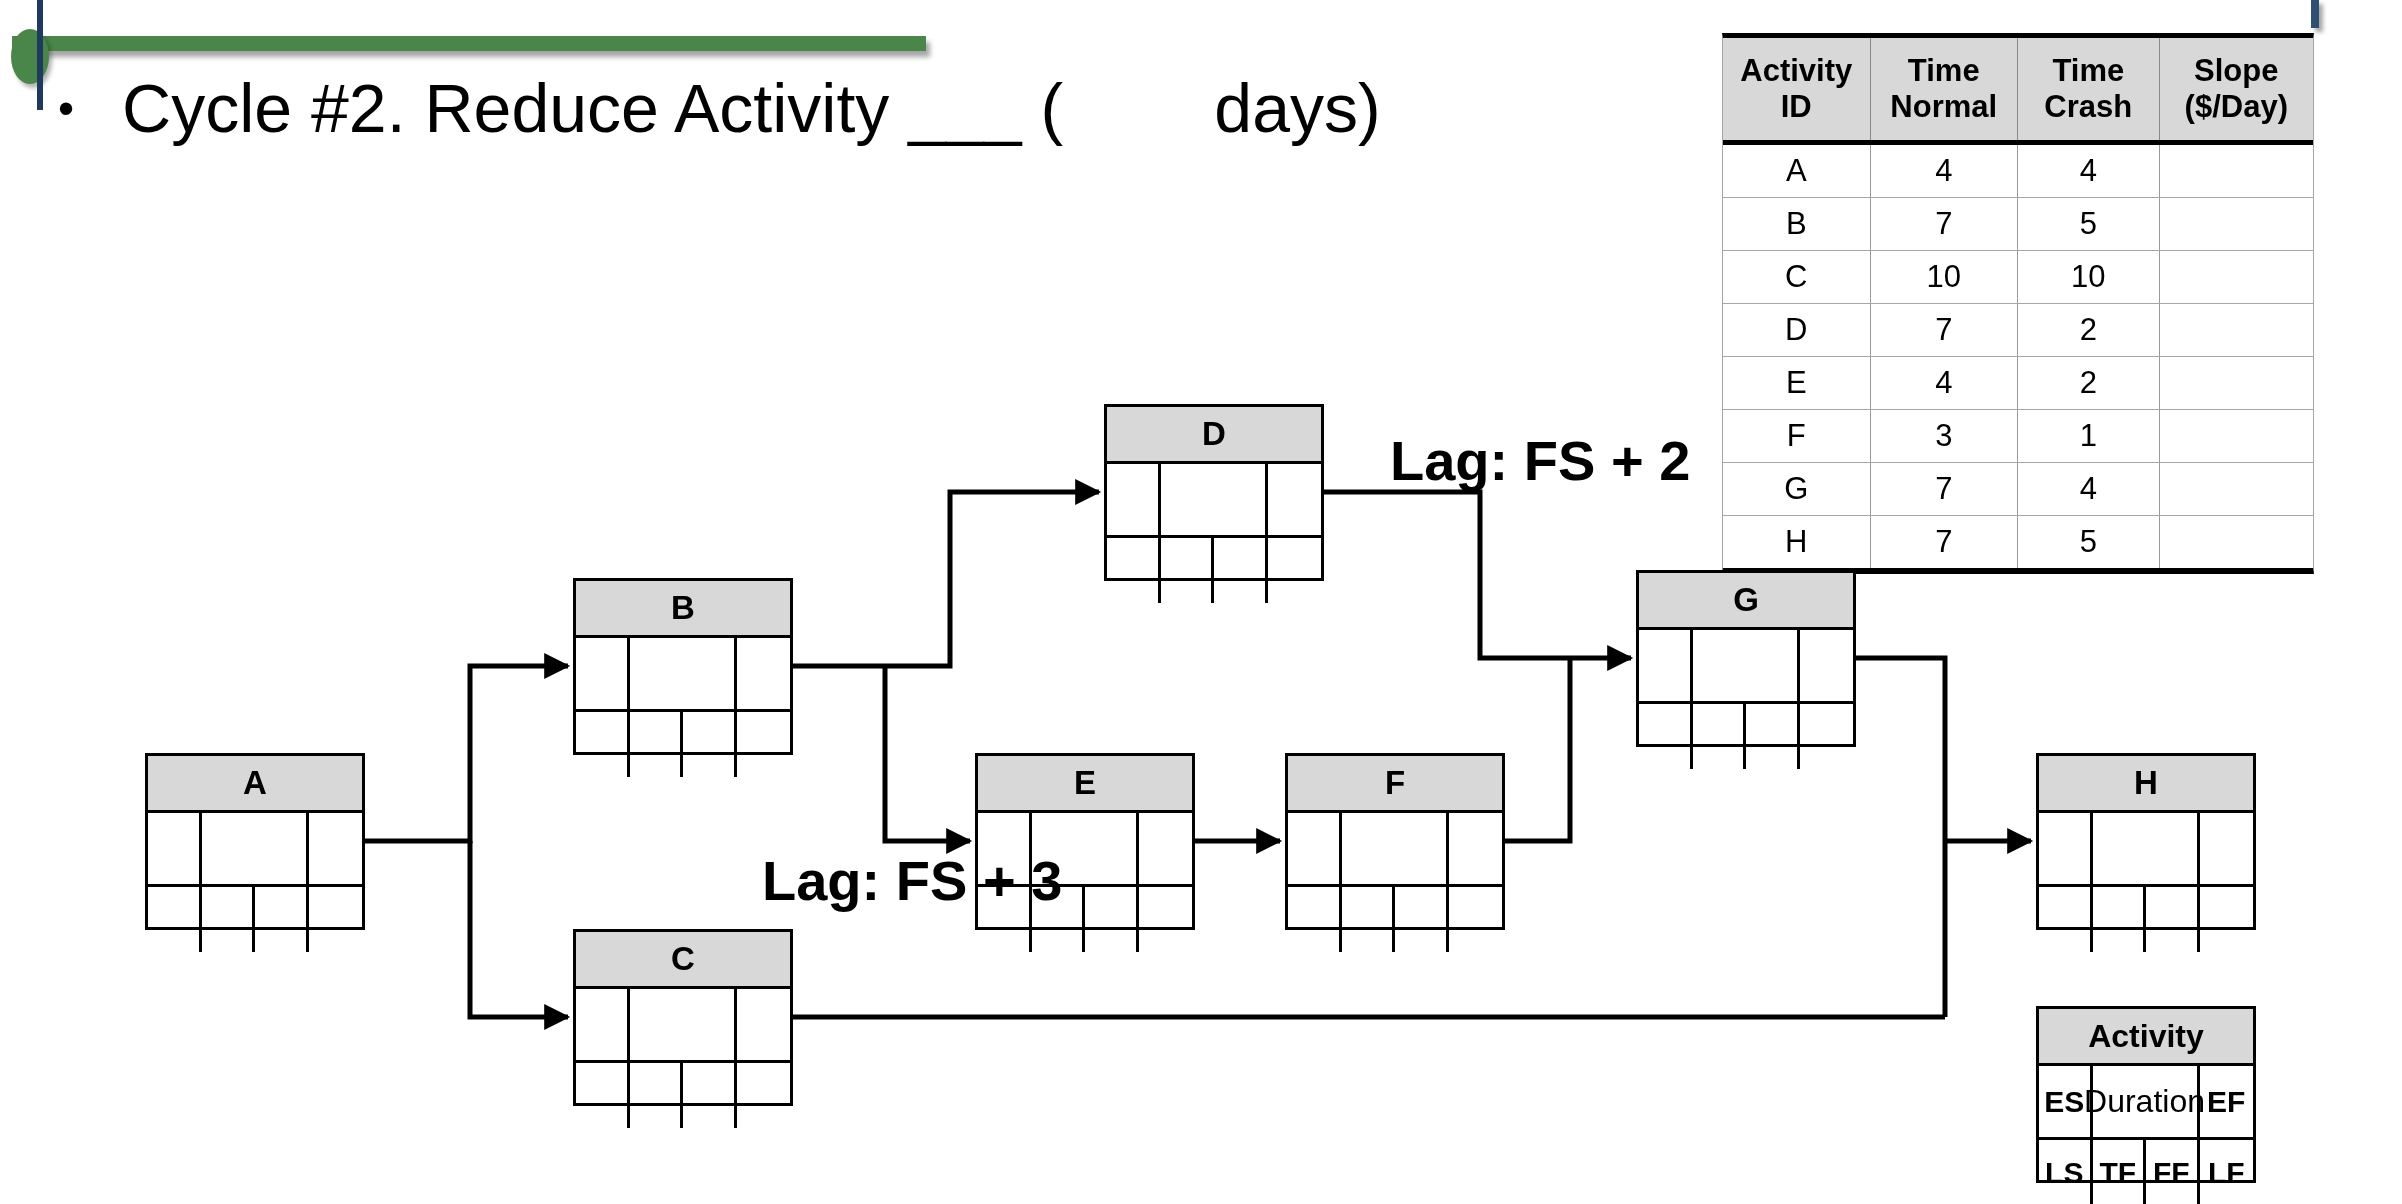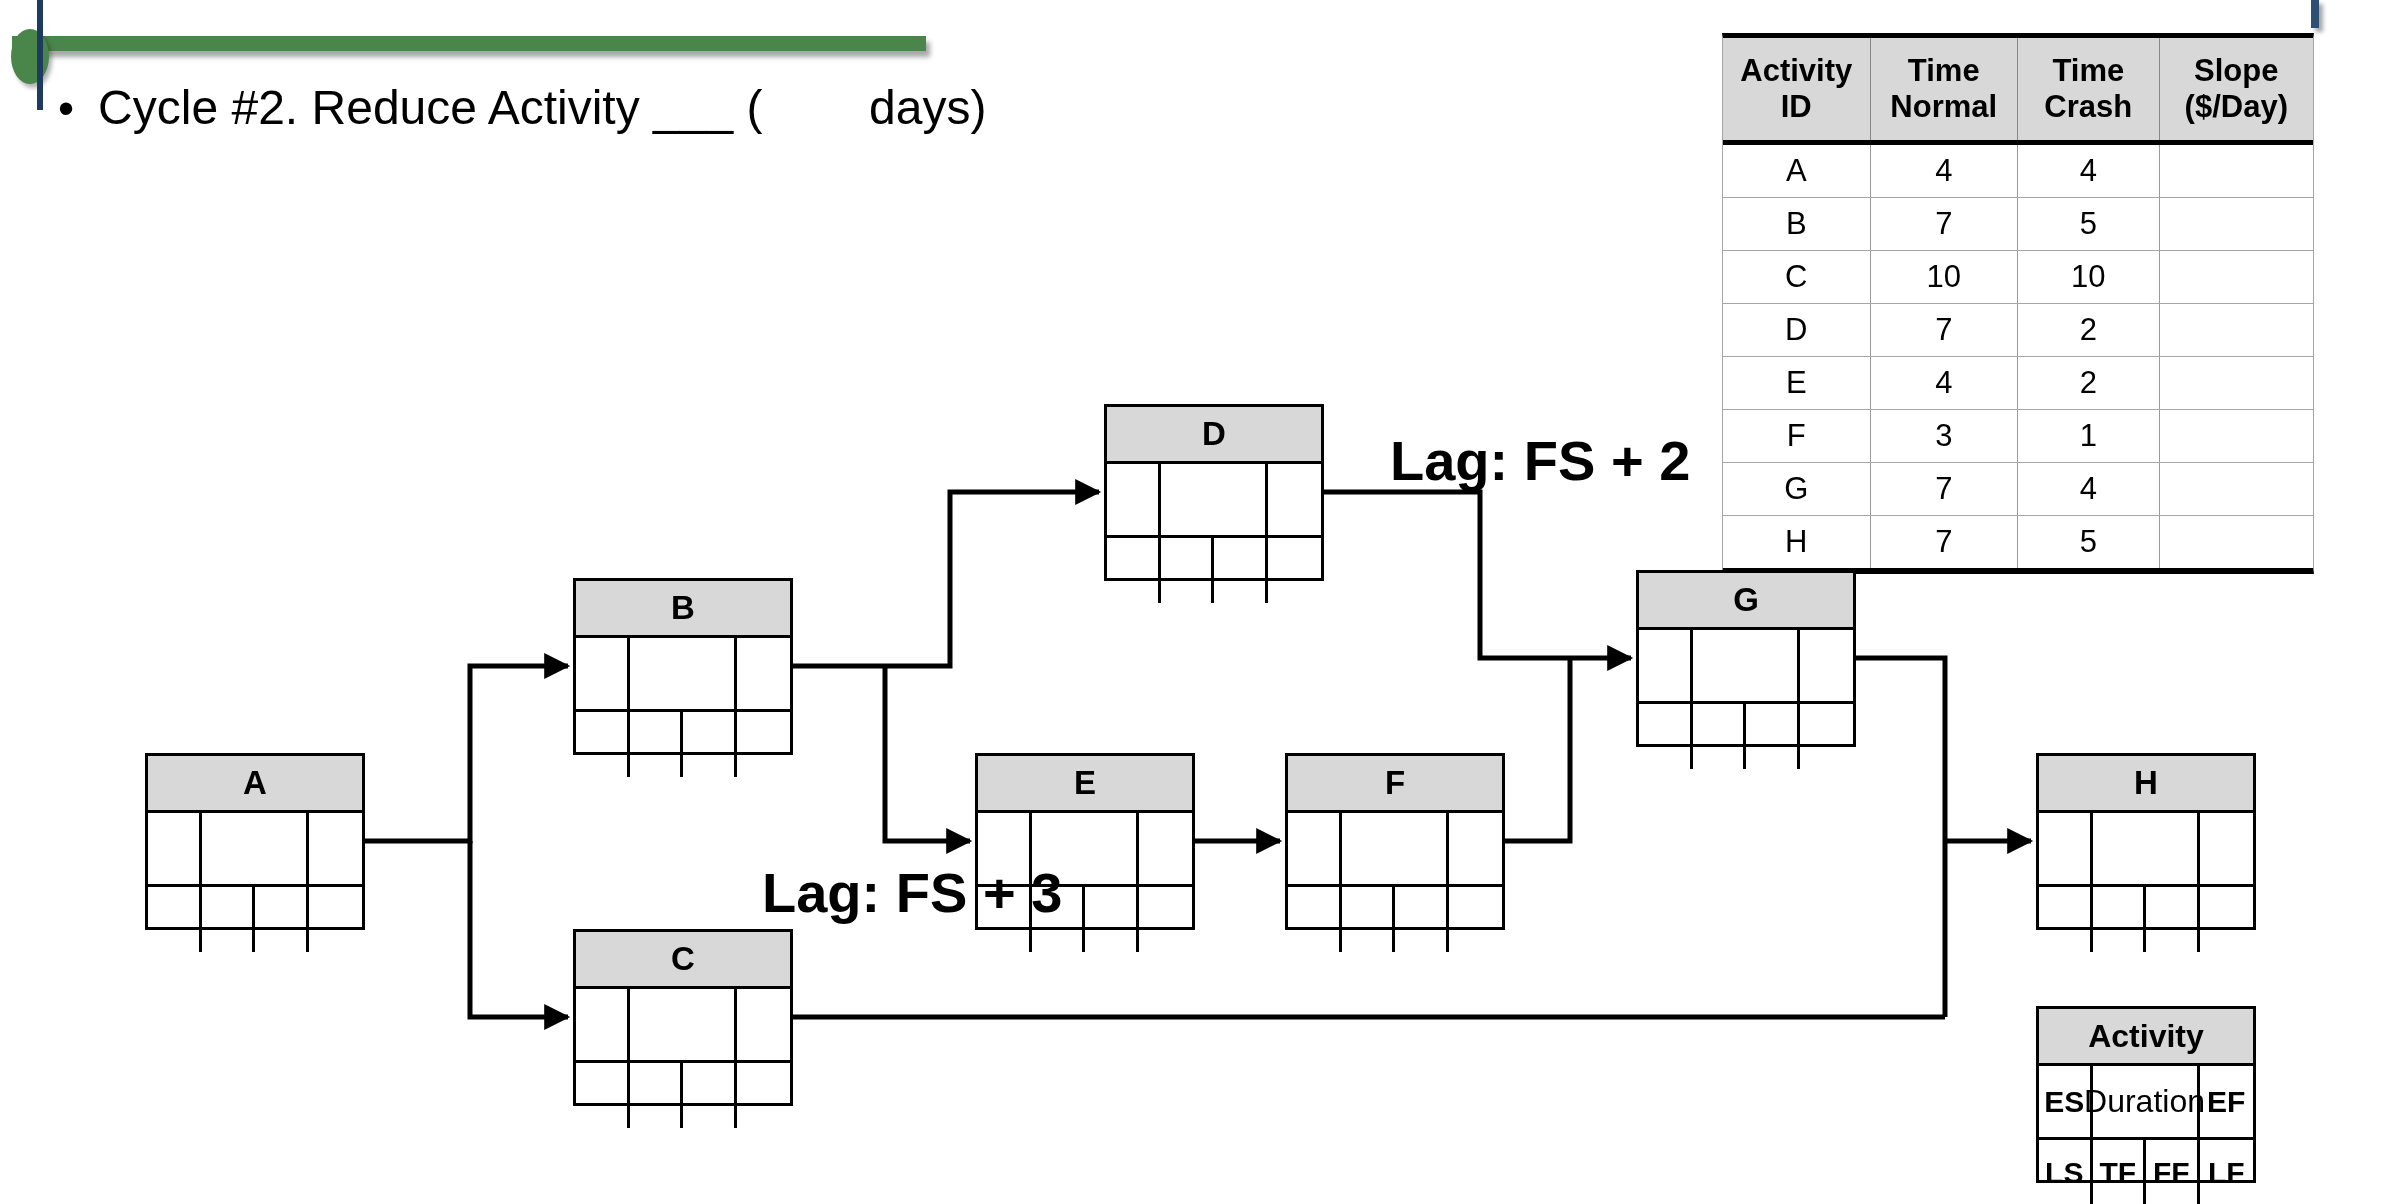--- a/index.html
+++ b/index.html
@@ -11,21 +11,21 @@
   .green-rule{position:absolute;left:12px;top:36px;width:914px;height:15px;background:#4a8549;
     box-shadow:4px 6px 5px rgba(0,0,0,.35);}
   .green-dot{position:absolute;left:11px;top:29px;width:38px;height:55px;border-radius:50%;
     background:#4a8549;box-shadow:3px 4px 4px rgba(0,0,0,.3);}
   .navy-tick{position:absolute;left:37px;top:0;width:6px;height:110px;background:#1e3a5f;}
   .blue-bar{position:absolute;left:2311px;top:0;width:8px;height:28px;background:#2d4f73;
     box-shadow:4px 4px 4px rgba(0,0,0,.35);}
   
   .title-row{position:absolute;left:58px;top:78px;display:flex;align-items:center;}
   .title-bullet{font-size:46px;line-height:60px;margin-right:24px;}
-  .title-text{font-size:48px;line-height:60px;white-space:pre;letter-spacing:0px;}
+  .title-text{font-size:68px;line-height:60px;white-space:pre;letter-spacing:0px;margin-left:24px;}
   
   .cost-table{position:absolute;left:1722px;top:33px;width:590px;background:#fff;
     border-top:5px solid #000;border-bottom:6px solid #000;border-left:1px solid #a6a6a6;border-right:1px solid #a6a6a6;}
   .ct-header{display:flex;background:#d8d8d8;border-bottom:5px solid #000;height:102px;}
   .ct-hcell{display:flex;align-items:center;justify-content:center;text-align:center;
     font-weight:bold;font-size:31px;line-height:1.15;white-space:pre-line;border-right:1px solid #888;box-sizing:border-box;}
   .ct-hcell:last-child{border-right:none;}
   .ct-row{display:flex;height:52px;border-top:1px solid #a6a6a6;}
   .ct-row:first-of-type{border-top:none;}
   .ct-cell{display:flex;align-items:center;justify-content:center;font-size:31px;
@@ -256,21 +256,21 @@
         <div class="node-row bottom">
           <div class="ncell w25"></div>
           <div class="ncell w25"></div>
           <div class="ncell w25"></div>
           <div class="ncell w25"></div>
         </div>
       </div>
     </div>
 
   <div class="lag-label" style="left: 1390px; top: 436px;">Lag: FS + 2</div>
-  <div class="lag-label" style="left: 762px; top: 856px; margin-top: 12px;">Lag: FS + 3</div>
+  <div class="lag-label" style="left: 762px; top: 856px;">Lag: FS + 3</div>
 
   <div class="node legend" style="left: 2036px; top: 1006px;">
     <div class="node-header">Activity</div>
     <div class="node-row">
       <div class="ncell w25">ES</div>
       <div class="ncell w50 reg">Duration</div>
       <div class="ncell w25">EF</div>
     </div>
     <div class="node-row bottom">
       <div class="ncell w25">LS</div>

